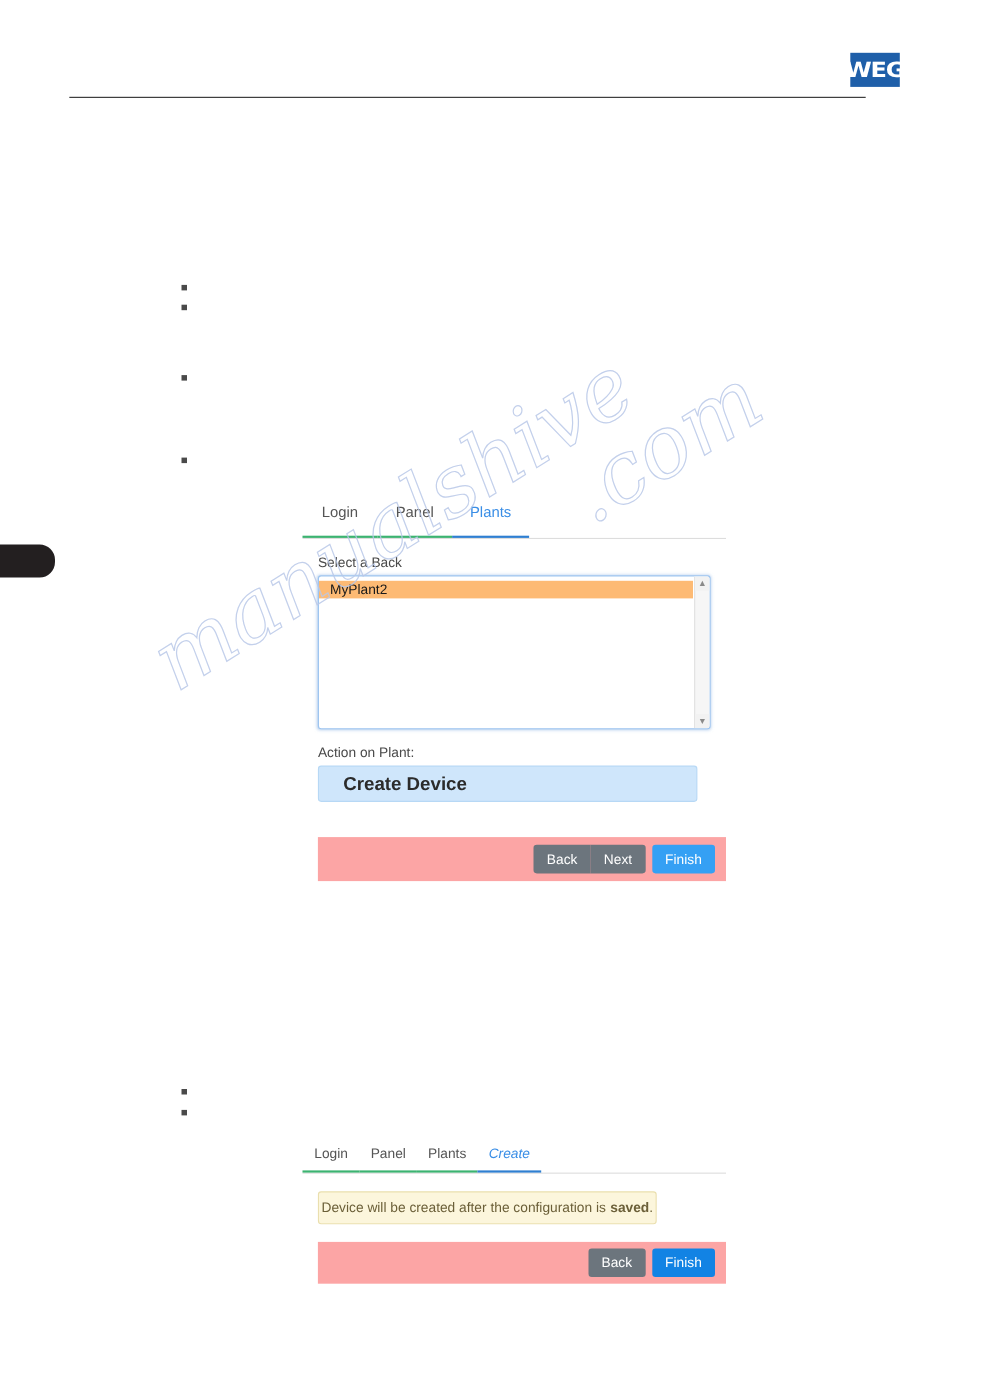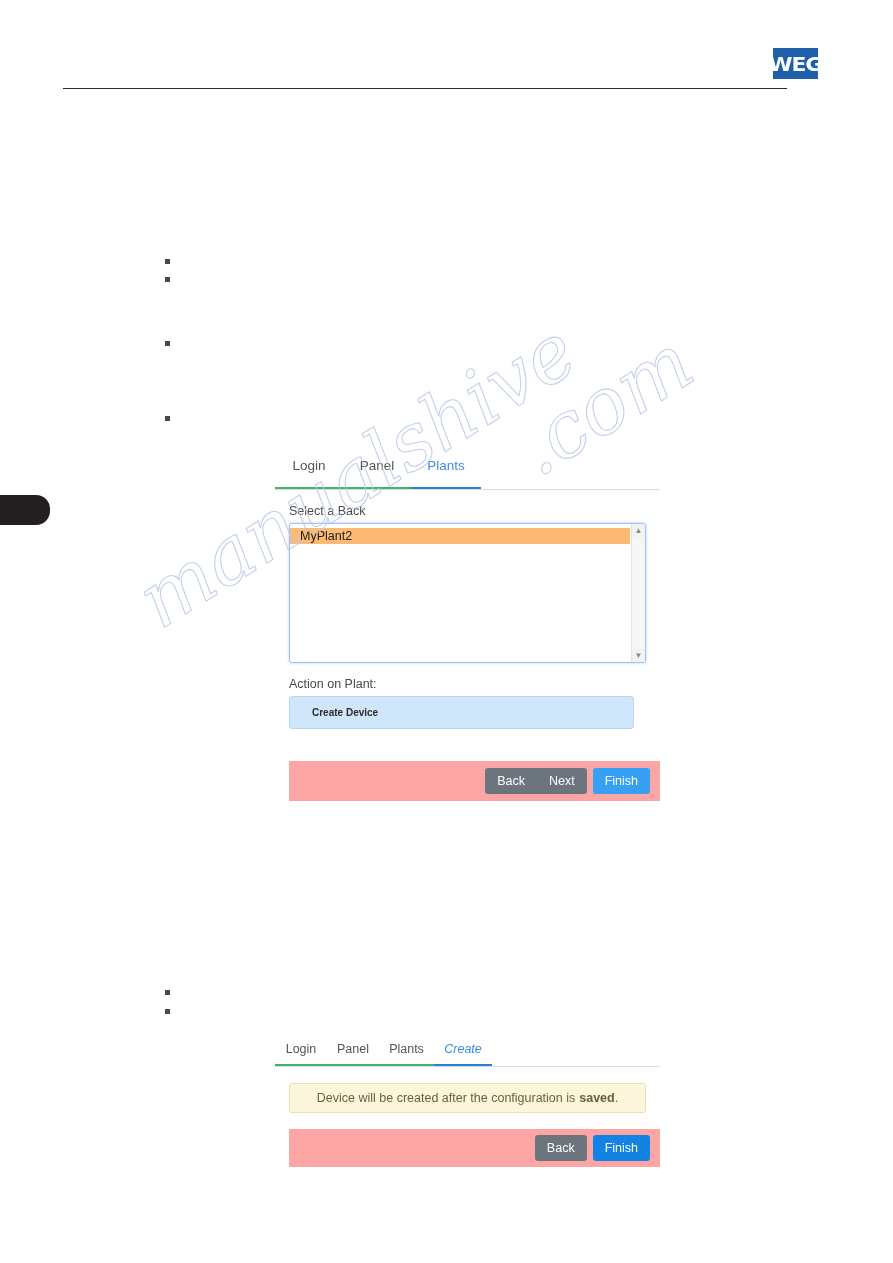--- a/index.html
+++ b/index.html
@@ -179,21 +179,21 @@
 
   .action-btn {
     margin: 0 0 0 14px;
     width: 345px;
     height: 33px;
     border: 1px solid #dddddd;
     border-radius: 3px;
     box-sizing: border-box;
     display: flex;
     align-items: center;
-    font-size: 10px;
+    font-size: 17px;
     color: #3a3a3a;
     padding-left: 22px;
     background: #ffffff;
   }
   .action-btn.selected {
     background: #cfe6fb;
     border-color: #b7d8f5;
     font-weight: bold;
     color: #2b2b2b;
   }
@@ -231,21 +231,21 @@
   .fig2 { left: 275px; top: 1035px; width: 385px; height: 145px; }
   .fig2 .tab-login  { width: 52px; }
   .fig2 .tab-panel  { width: 52px; }
   .fig2 .tab-plants { width: 55px; }
   .fig2 .tab-create { width: 58px; font-style: italic; }
   .fig2 .tabbar { height: 31px; }
   .fig2 .tab { height: 31px; padding: 7px 0; font-size: 12.5px; }
 
   .alert {
     margin: 16px 0 0 14px;
-    width: 357px;
+    width: 308px;
     height: 30px;
     background: #fcf6dc;
     border: 1px solid #eadfae;
     border-radius: 3px;
     box-sizing: border-box;
     display: flex;
     align-items: center;
     justify-content: center;
     font-size: 12.5px;
     color: #6b5f38;

